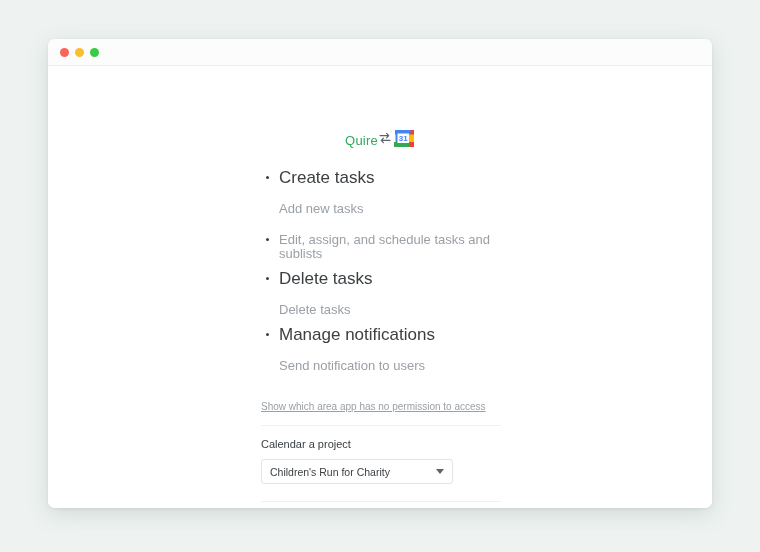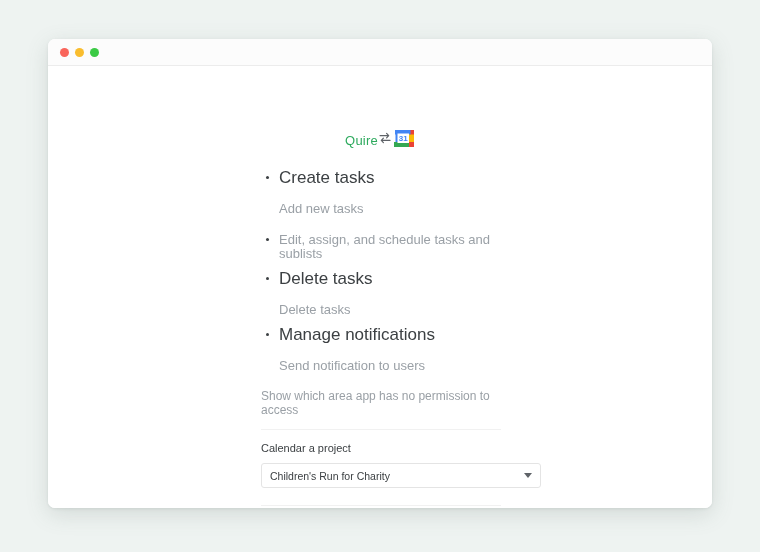--- a/index.html
+++ b/index.html
@@ -126,42 +126,43 @@
     font-size: 13px;
     line-height: 14px;
     color: #9aa0a6;
     display: block;
     margin-top: 17px;
   }
 
   
   .no-perm-link {
     display: inline-block;
-    margin-top: 16px;
-    font-size: 12px;
+    margin-top: 28px;
+    font-size: 10px;
     color: #9aa0a6;
+    text-decoration: underline;
     cursor: pointer;
   }
 
   .divider {
     border: 0;
     border-top: 1px solid #f1f1f1;
     margin: 11px 0 0 0;
     width: 240px;
   }
 
   
   .field-label {
     margin-top: 12px;
     font-size: 11px;
     color: #3c4043;
   }
   .select-box {
     margin-top: 9px;
-    width: 280px;
+    width: 192px;
     height: 25px;
     box-sizing: border-box;
     border: 1px solid #e4e4e4;
     border-radius: 3px;
     background: #fff;
     display: flex;
     align-items: center;
     padding: 0 8px;
     cursor: pointer;
     gap: 15px;

